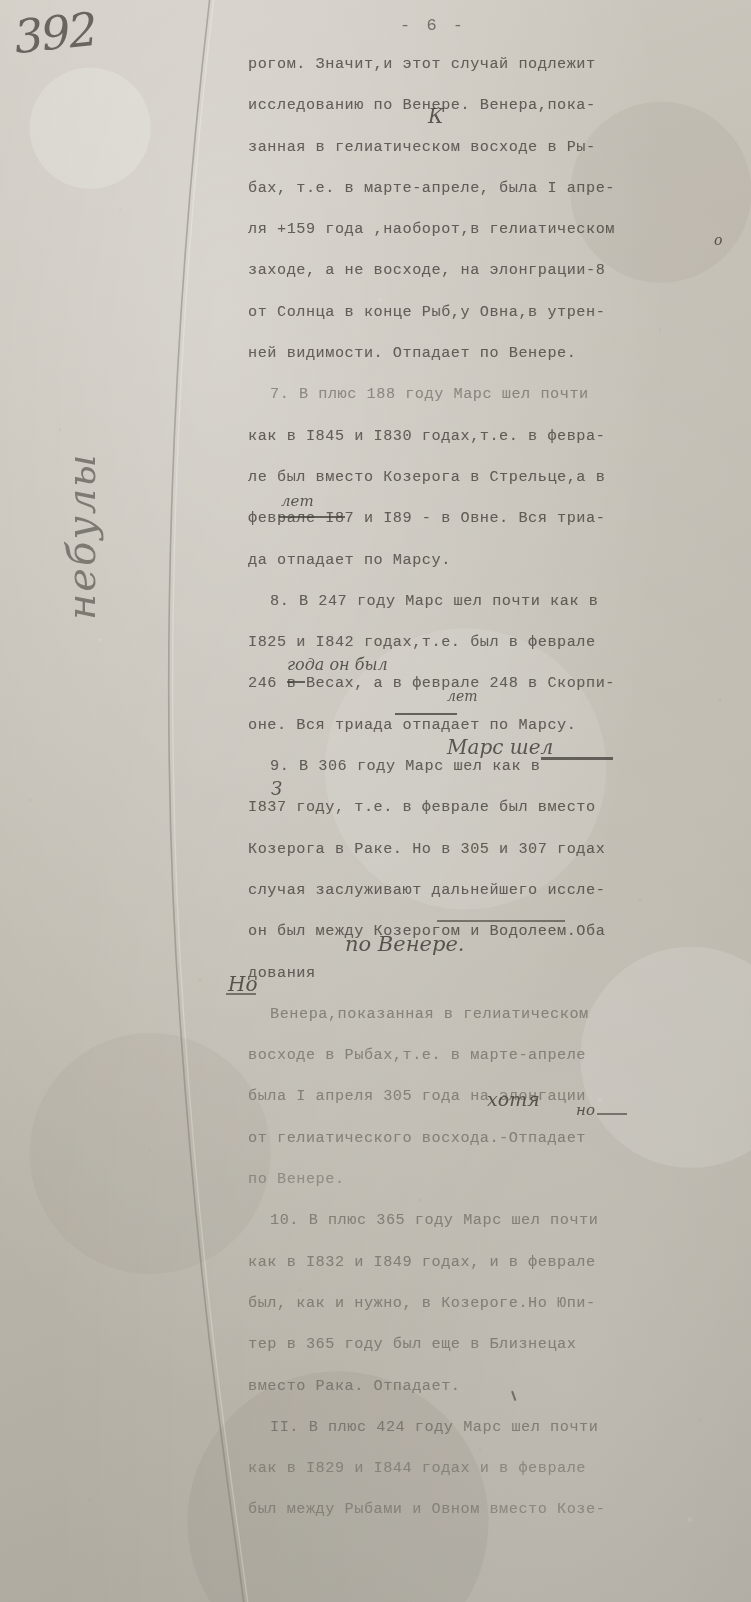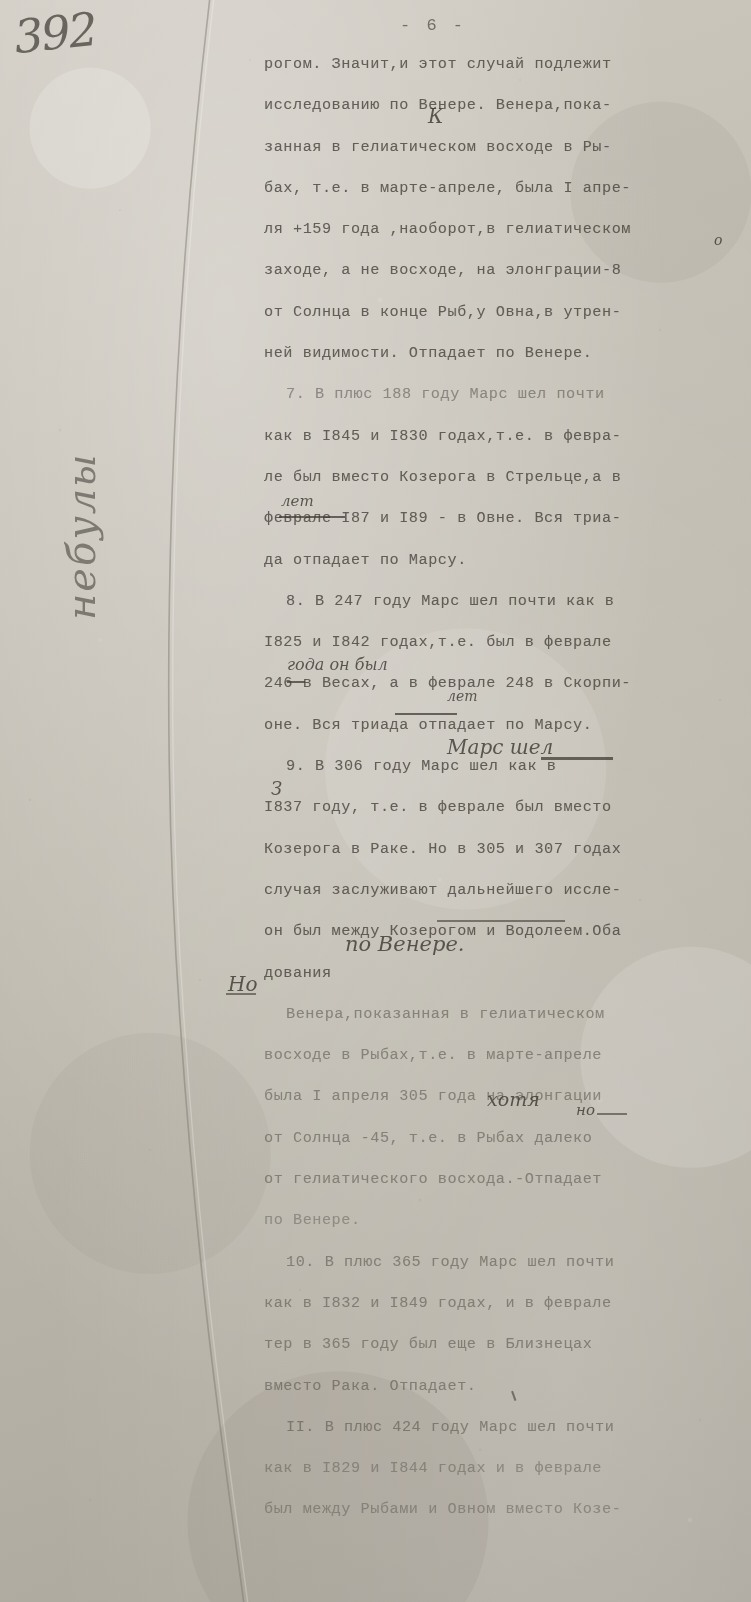--- a/index.html
+++ b/index.html
@@ -67,21 +67,20 @@
     color: #4a463f;
     font-size: 15.1px;
     line-height: 41.3px;
     letter-spacing: 0.6px;
     opacity: 0.82;
   }
   #body-text .ln {
     white-space: pre;
     display: block;
     text-shadow: 0.4px 0.4px 0 rgba(80,76,68,0.25);
-    margin-left: 16px;
   }
   #body-text .ln.ind { padding-left: 22px; }
   #body-text .ln.faint { opacity: 0.62; }
   #body-text .ln.vfaint { opacity: 0.5; }
   
   .hand {
     position: absolute;
     color: #3b3831;
     font-family: "DejaVu Serif", serif;
     font-style: italic;
@@ -181,25 +180,25 @@
     <span class="ln">оне. Вся триада отпадает по Марсу.</span>
     <span class="ln ind">9. В 306 году Марс шел как в</span>
     <span class="ln">I837 году, т.е. в феврале был вместо</span>
     <span class="ln">Козерога в Раке. Но в 305 и 307 годах</span>
     <span class="ln">случая заслуживают дальнейшего иссле-</span>
     <span class="ln">он был между Козерогом и Водолеем.Оба</span>
     <span class="ln">дования</span>
     <span class="ln ind faint">Венера,показанная в гелиатическом</span>
     <span class="ln faint">восходе в Рыбах,т.е. в марте-апреле</span>
     <span class="ln faint">была I апреля 305 года на элонгации</span>
-    <span class="ln faint">от Солнца -45, т.е. в Рыбах далеко</span>
     <span class="ln faint">от гелиатического восхода.-Отпадает</span>
     <span class="ln vfaint">по Венере.</span>
     <span class="ln ind faint">10. В плюс 365 году Марс шел почти</span>
     <span class="ln faint">как в I832 и I849 годах, и в феврале</span>
+    <span class="ln faint">был, как и нужно, в Козероге.Но Юпи-</span>
     <span class="ln faint">тер в 365 году был еще в Близнецах</span>
     <span class="ln faint">вместо Рака. Отпадает.</span>
     <span class="ln ind faint">II. В плюс 424 году Марс шел почти</span>
     <span class="ln vfaint">как в I829 и I844 годах и в феврале</span>
     <span class="ln vfaint">был между Рыбами и Овном вместо Козе-</span>
 
   </div>
 
   <div class="hand" id="hand-folio">392</div>
 

